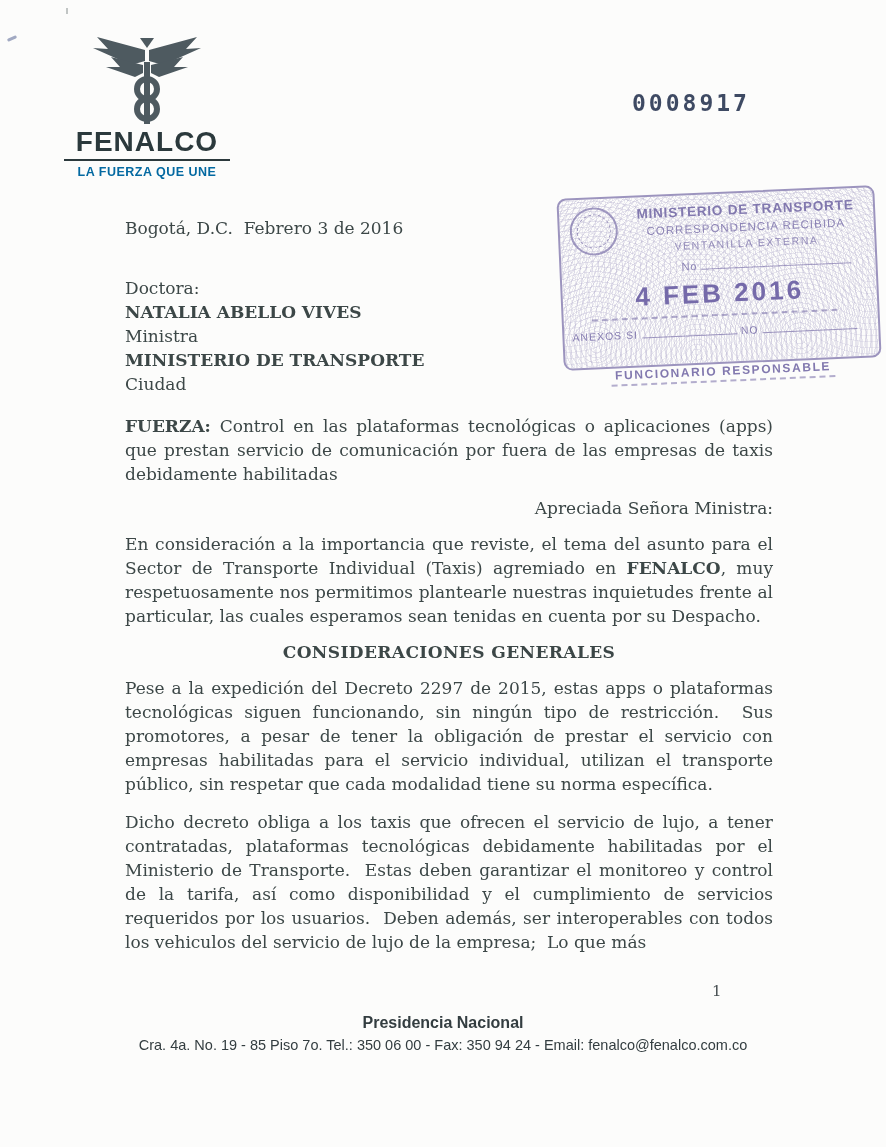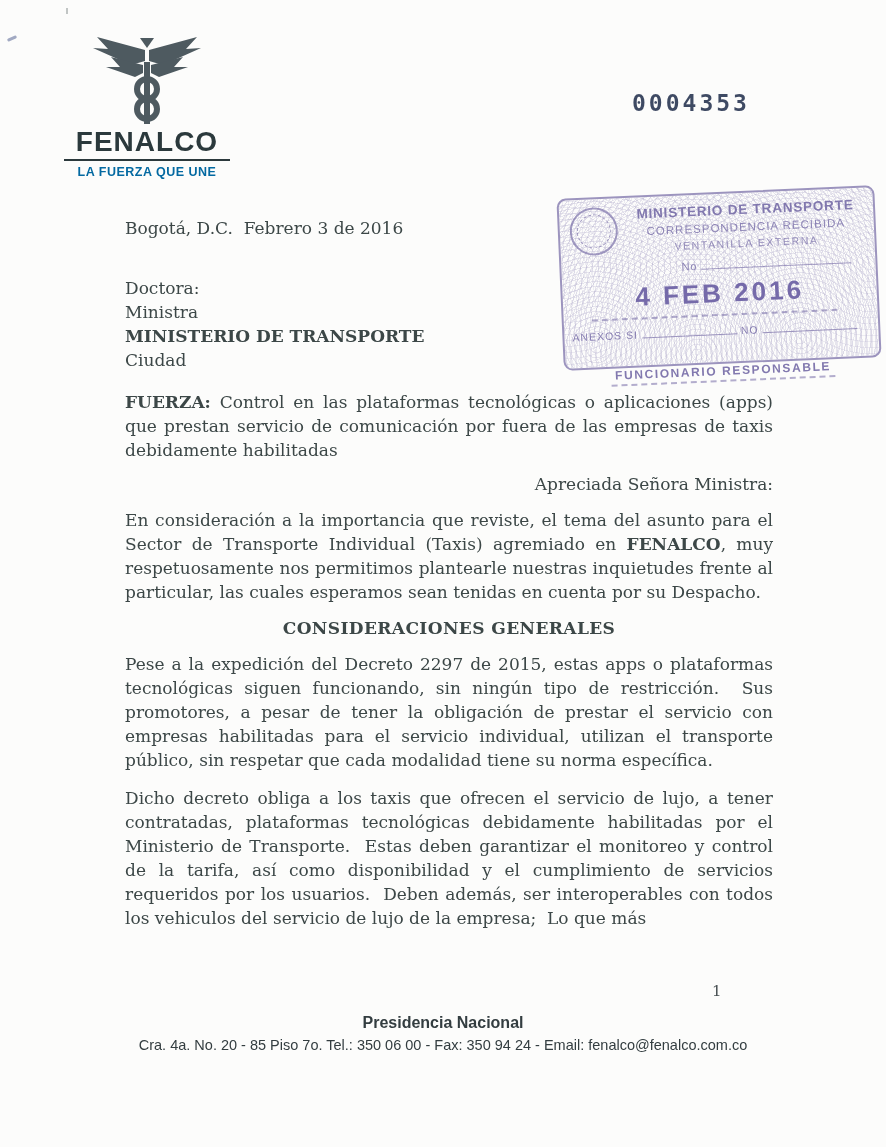--- a/index.html
+++ b/index.html
@@ -93,21 +93,21 @@
         <circle cx="56" cy="55" r="10"></circle>
         <circle cx="56" cy="75" r="10"></circle>
       </g>
       <rect x="53" y="28" width="6" height="62" fill="#4e5a60"></rect>
     </svg>
     <div class="logo-name">FENALCO</div>
     <div class="logo-rule"></div>
     <div class="logo-tagline">LA FUERZA QUE UNE</div>
   </div>
 
-  <div class="received-number">0004353</div>
+  <div class="received-number">0008917</div>
 
   <div class="stamp">
     <div class="stamp-box">
       <div class="stamp-seal"></div>
       <div class="stamp-l1">MINISTERIO DE TRANSPORTE</div>
       <div class="stamp-l2">CORRESPONDENCIA RECIBIDA</div>
       <div class="stamp-l3">VENTANILLA EXTERNA</div>
       <div class="stamp-no-row">
         <span>No</span>
         <span class="fill-line fl-150"></span>
@@ -124,20 +124,21 @@
     <div class="stamp-bottom">
       <span>FUNCIONARIO RESPONSABLE</span>
     </div>
   </div>
 
   <div class="letter-body">
     <p class="date-line">Bogotá, D.C.&nbsp; Febrero 3 de 2016</p>
 
     <div class="recipient">
       <p>Doctora:</p>
+      <p class="b">NATALIA ABELLO VIVES</p>
       <p>Ministra</p>
       <p class="b">MINISTERIO DE TRANSPORTE</p>
       <p>Ciudad</p>
     </div>
 
     <p class="justify subject"><span class="b">FUERZA:</span> <span>Control en las plataformas tecnológicas o aplicaciones (apps) que prestan servicio de comunicación por fuera de las empresas de taxis debidamente habilitadas</span></p>
 
     <p class="greeting">Apreciada Señora Ministra:</p>
 
     <p class="justify intro"><span>En consideración a la importancia que reviste, el tema del asunto para el Sector de Transporte Individual (Taxis) agremiado en </span><span class="b">FENALCO</span><span>, muy respetuosamente nos permitimos plantearle nuestras inquietudes frente al particular, las cuales esperamos sean tenidas en cuenta por su Despacho.</span></p>
@@ -146,16 +147,16 @@
 
     <p class="justify para2">Pese a la expedición del Decreto 2297 de 2015, estas apps o plataformas tecnológicas siguen funcionando, sin ningún tipo de restricción.&nbsp; Sus promotores, a pesar de tener la obligación de prestar el servicio con empresas habilitadas para el servicio individual, utilizan el transporte público, sin respetar que cada modalidad tiene su norma específica.</p>
 
     <p class="justify">Dicho decreto obliga a los taxis que ofrecen el servicio de lujo, a tener contratadas, plataformas tecnológicas debidamente habilitadas por el Ministerio de Transporte.&nbsp; Estas deben garantizar el monitoreo y control de la tarifa, así como disponibilidad y el cumplimiento de servicios requeridos por los usuarios.&nbsp; Deben además, ser interoperables con todos los vehiculos del servicio de lujo de la empresa;&nbsp; Lo que más</p>
   </div>
 
   <div class="page-number">1</div>
 
   <div class="footer">
     <div class="footer-title">Presidencia Nacional</div>
-    <div class="footer-line">Cra. 4a. No. 20 - 85 Piso 7o. Tel.: 350 06 00 - Fax: 350 94 24 - Email: fenalco@fenalco.com.co</div>
+    <div class="footer-line">Cra. 4a. No. 19 - 85 Piso 7o. Tel.: 350 06 00 - Fax: 350 94 24 - Email: fenalco@fenalco.com.co</div>
   </div>
 
 </div>
 
 </body></html>

